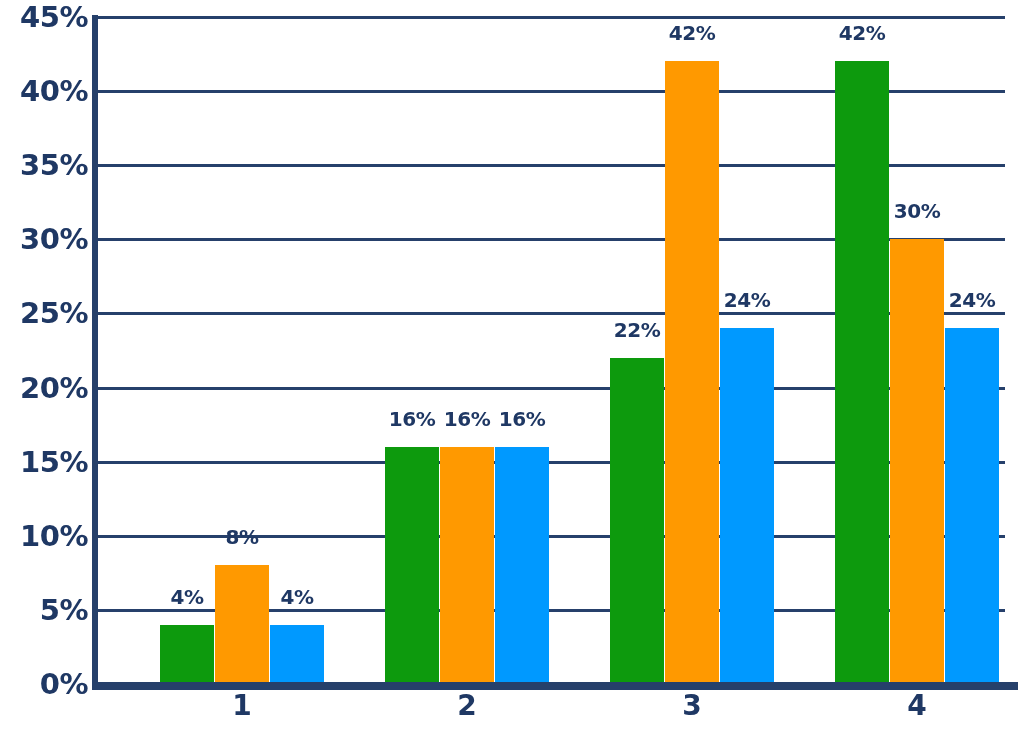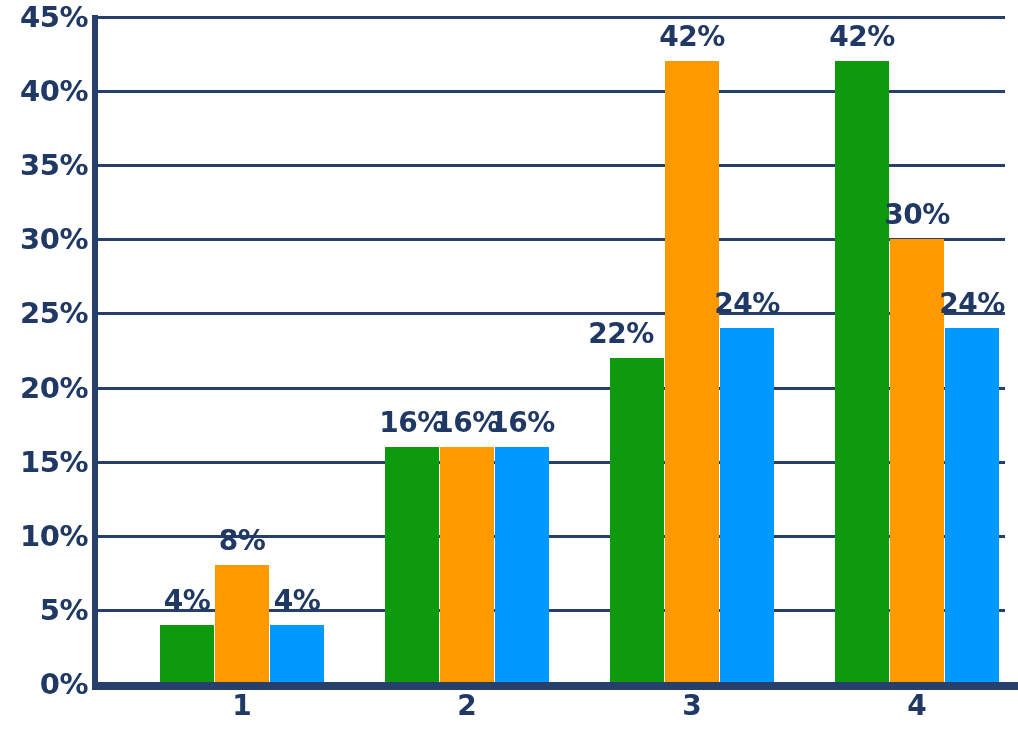--- a/index.html
+++ b/index.html
@@ -82,21 +82,21 @@
   }
   .bar.series-green  { background: #0D9A0D; }
   .bar.series-orange { background: #FF9900; }
   .bar.series-blue   { background: #0099FF; }
 
   
   .data-label {
     position: absolute;
     width: 120px;
     text-align: center;
-    font-size: 28px;
+    font-size: 20px;
     font-weight: bold;
     color: #1F3864;
     letter-spacing: -0.5px;
     line-height: 1;
     white-space: nowrap;
   }
 
   
   .x-tick {
     position: absolute;
@@ -159,21 +159,21 @@
   <div id="y-axis-line"></div>
   <div id="x-axis-line"></div>
 
   <div id="data-labels">
       <div class="data-label" style="left: 127px; top: 586.711px; color: rgb(31, 56, 100);">4%</div>
       <div class="data-label" style="left: 182px; top: 527.422px; color: rgb(31, 56, 100);">8%</div>
       <div class="data-label" style="left: 237px; top: 586.711px; color: rgb(31, 56, 100);">4%</div>
       <div class="data-label" style="left: 352px; top: 408.844px; color: rgb(31, 56, 100);">16%</div>
       <div class="data-label" style="left: 407px; top: 408.844px; color: rgb(31, 56, 100);">16%</div>
       <div class="data-label" style="left: 462px; top: 408.844px; color: rgb(31, 56, 100);">16%</div>
-      <div class="data-label" style="left: 561px; top: 319.911px; color: rgb(31, 56, 100);">22%</div>
+      <div class="data-label" style="left: 577px; top: 319.911px; color: rgb(31, 56, 100);">22%</div>
       <div class="data-label" style="left: 632px; top: 23.4667px; color: rgb(31, 56, 100);">42%</div>
       <div class="data-label" style="left: 687px; top: 290.267px; color: rgb(31, 56, 100);">24%</div>
       <div class="data-label" style="left: 802px; top: 23.4667px; color: rgb(31, 56, 100);">42%</div>
       <div class="data-label" style="left: 857px; top: 201.333px; color: rgb(31, 56, 100);">30%</div>
       <div class="data-label" style="left: 912px; top: 290.267px; color: rgb(31, 56, 100);">24%</div>
     </div>
 
   <div id="x-ticks">
       <div class="x-tick" style="left: 182px;">1</div>
       <div class="x-tick" style="left: 407px;">2</div>

